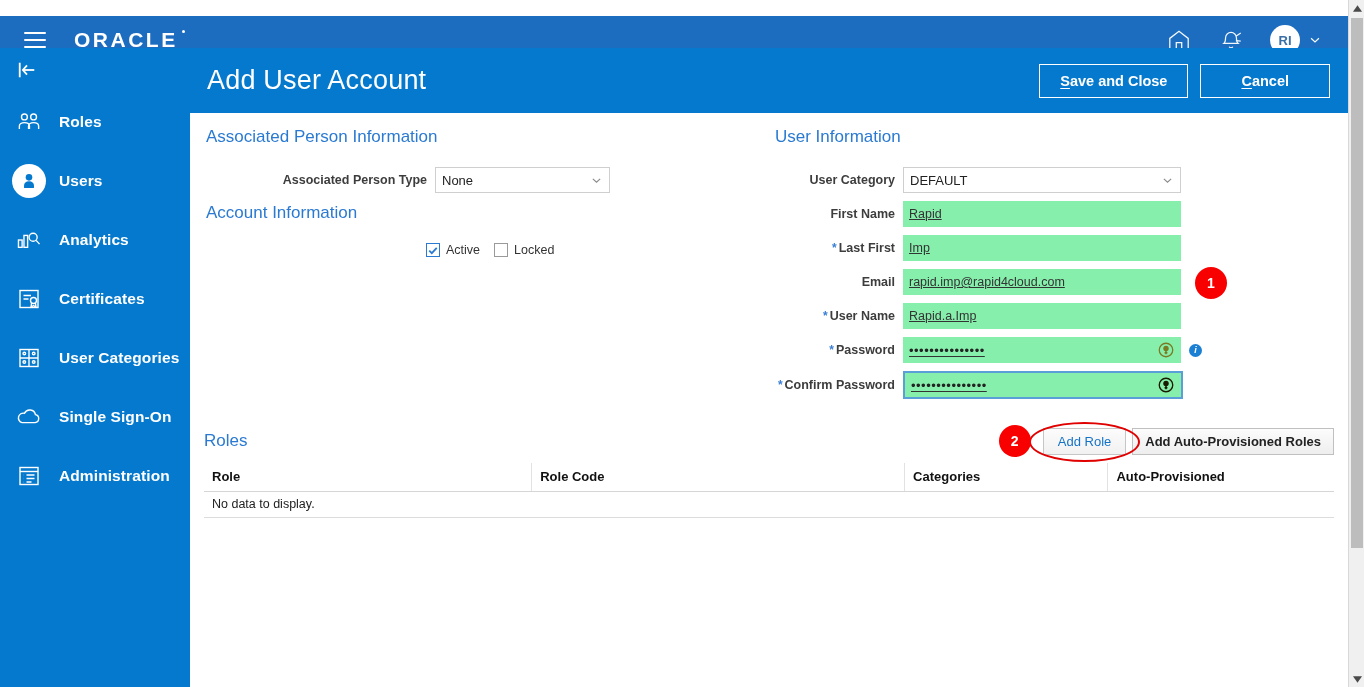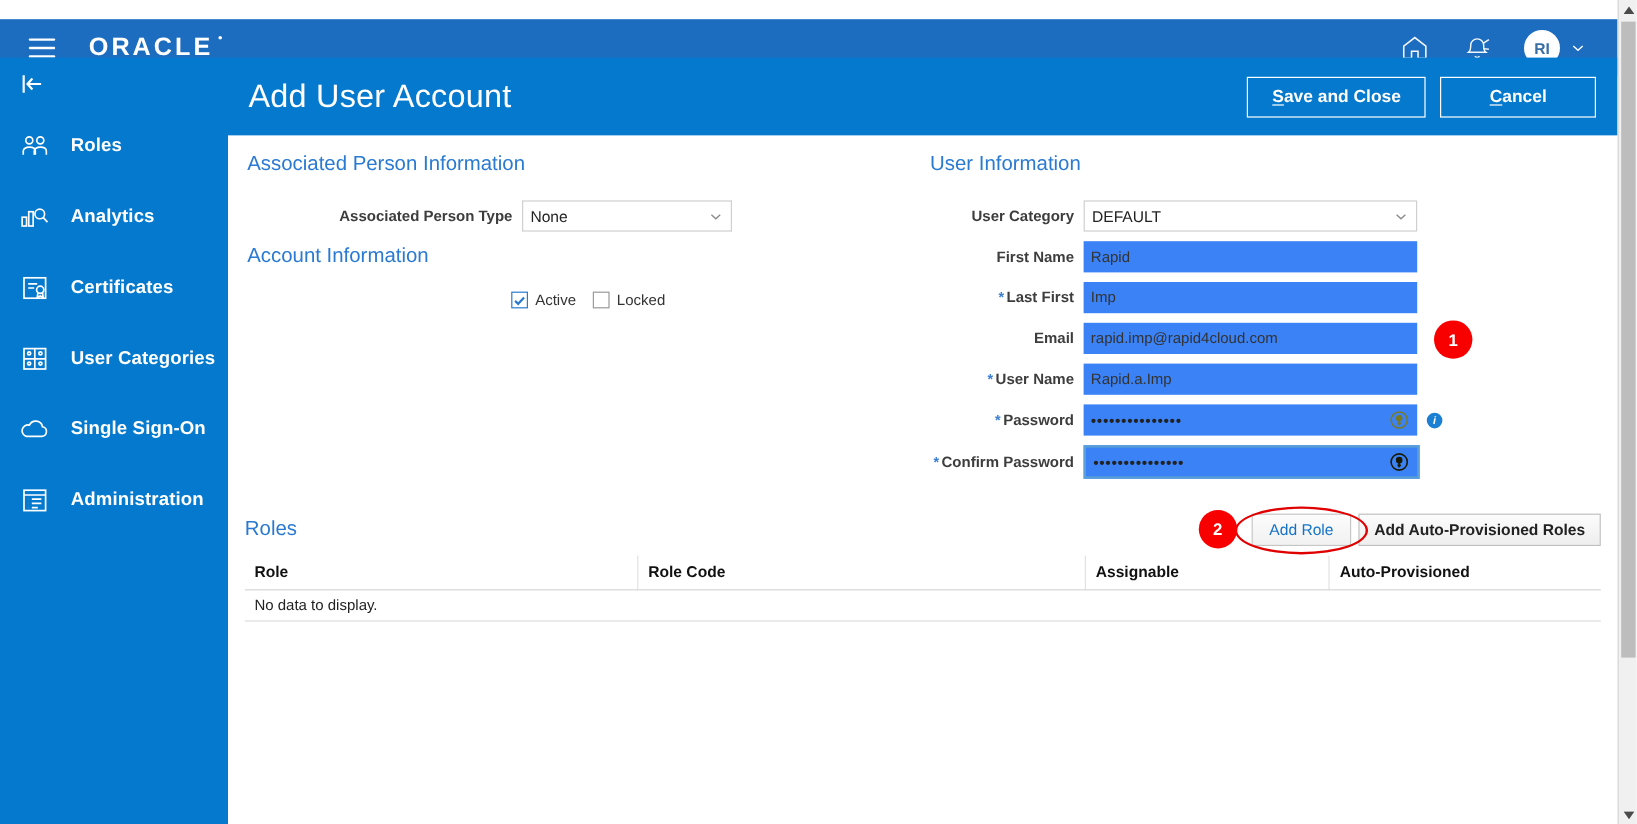--- a/index.html
+++ b/index.html
@@ -115,23 +115,23 @@
 
   .sel {
     height: 26px; background: #ffffff; border: 1px solid #cfcfcf;
     display: flex; align-items: center; padding: 4px 6px;
     font-size: 13px; color: #222; cursor: pointer; position: relative;
   }
   .chev {
     margin-left: auto; width: 13px; height: 13px;
   }
   .inp {
-    height: 26px; background: #3b82f6; border: none;
+    height: 26px; background: #86efac; border: none;
     display: flex; align-items: center; padding: 0 6px;
-    font-size: 12.5px; color: #333; cursor: text; position: relative;
+    font-size: 12.5px; color: #333; cursor: text; position: relative; text-decoration: underline;
   }
   .inp.focused { border: 2px solid #5b9fd8; height: 28px; }
   .dots { letter-spacing: 0.5px; font-size: 13px; color: #222; }
   .pwd-ico { margin-left: auto; width: 18px; height: 18px; }
   .info-ico {
     width: 13px; height: 13px; border-radius: 50%; background: #1b7fd4;
     color: #fff; font-size: 9px; font-weight: bold;
     display: flex; align-items: center; justify-content: center;
     margin-left: 8px; font-style: italic; cursor: pointer;
   }
@@ -241,20 +241,29 @@
         <svg width="26" height="22" viewBox="0 0 28 24" fill="none" stroke="#ffffff" stroke-width="1.5">
           <circle cx="9" cy="6.5" r="3.2"></circle>
             <circle cx="19" cy="6.5" r="3.2"></circle>
           <path d="M3.5 19.5v-3.2c0-2.2 2.4-3.6 5.5-3.6s5.5 1.4 5.5 3.6v3.2"></path>
           <path d="M13.5 19.5v-3.2c0-2.2 2.4-3.6 5.5-3.6s5.5 1.4 5.5 3.6v3.2"></path>
         </svg>
       </div>
       <span class="nav-label">Roles</span>
     </div>
 
+    <div class="nav-item">
+      <div class="nav-ico active">
+        <svg width="22" height="22" viewBox="0 0 24 24" fill="#0579cd">
+          <circle cx="12" cy="8" r="3.6"></circle>
+          <path d="M12 12.4c-3.4 0-5.4 2.1-5.4 4.6v2.6h10.8V17c0-2.5-2-4.6-5.4-4.6z"></path>
+        </svg>
+      </div>
+      <span class="nav-label">Users</span>
+    </div>
 
     <div class="nav-item">
       <div class="nav-ico">
         <svg width="26" height="22" viewBox="0 0 28 24" fill="none" stroke="#ffffff" stroke-width="1.5">
           <rect x="2.5" y="12" width="4" height="8"></rect>
           <rect x="8.5" y="7" width="4" height="13"></rect>
           <circle cx="18.5" cy="9" r="4.4"></circle>
           <path d="M21.8 12.4 25.5 16.5"></path>
         </svg>
       </div>
@@ -436,21 +445,21 @@
           </div>
           <button class="btn-plain">Add Auto-Provisioned Roles</button>
         </div>
       </div>
 
       <table class="roles">
         <thead>
           <tr>
             <th style="width:29%">Role</th>
             <th style="width:33%">Role Code</th>
-            <th style="width:18%">Assignable</th>
+            <th style="width:18%">Categories</th>
             <th style="width:20%">Auto-Provisioned</th>
           </tr>
         </thead>
         <tbody>
           <tr>
             <td colspan="4">No data to display.</td>
           </tr>
         </tbody>
       </table>
     </div>

